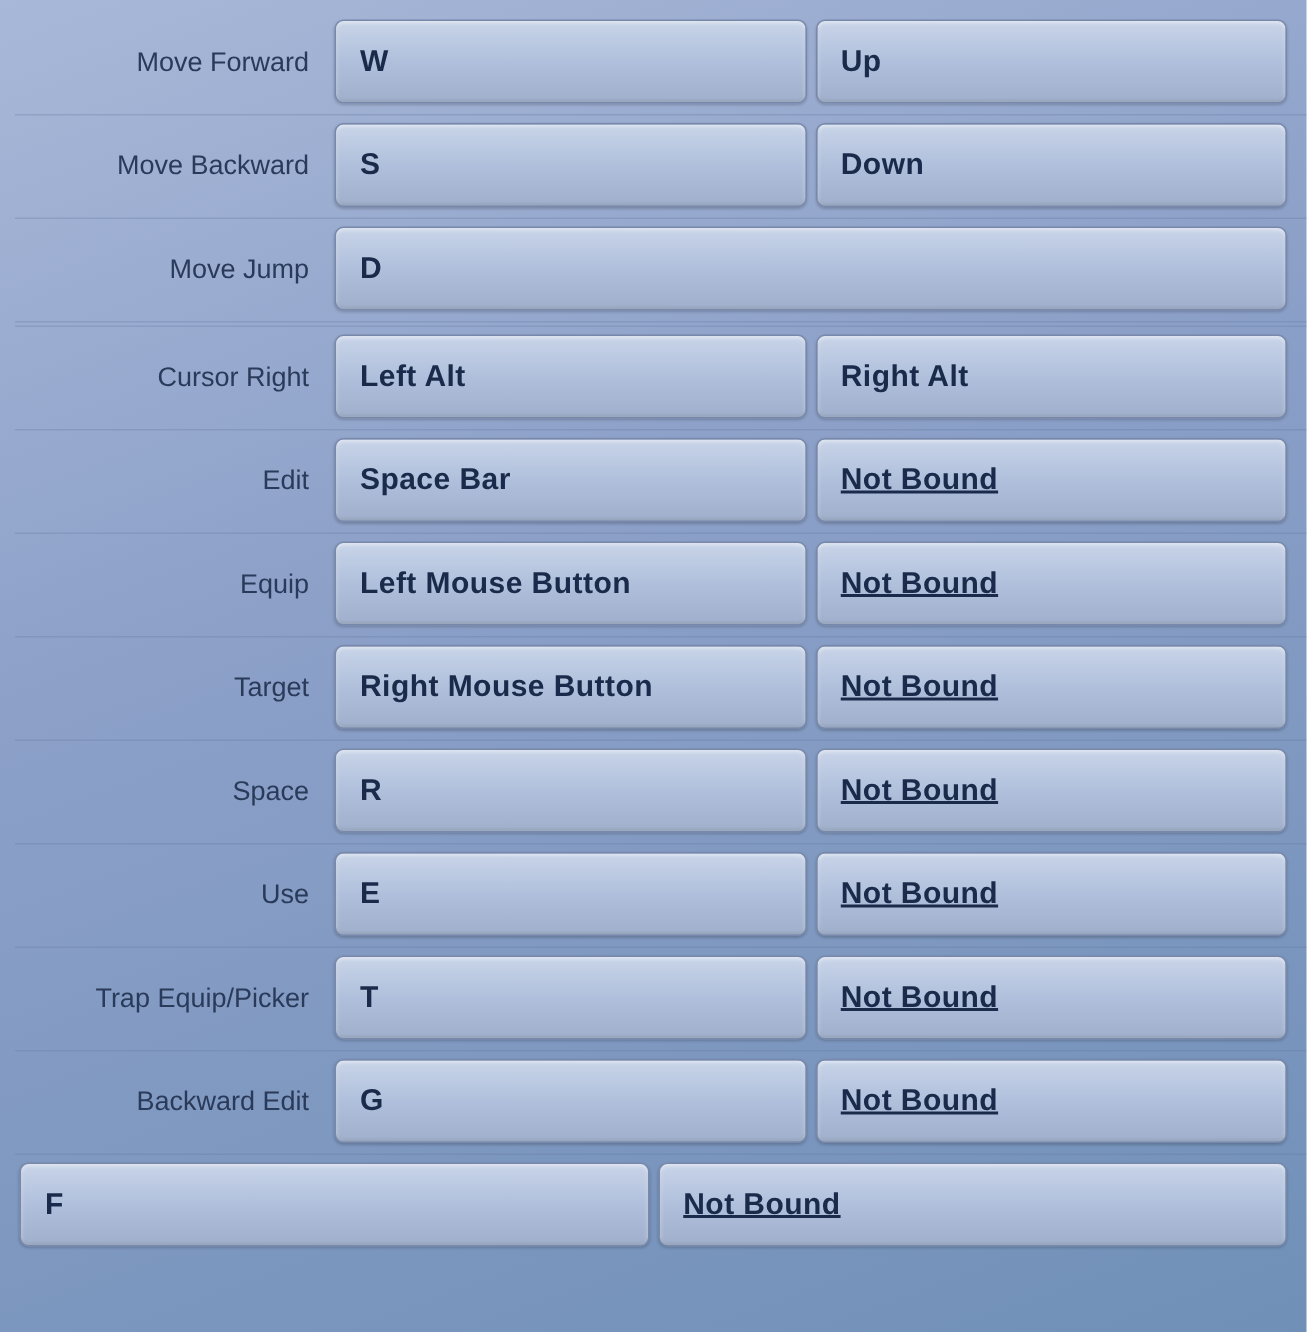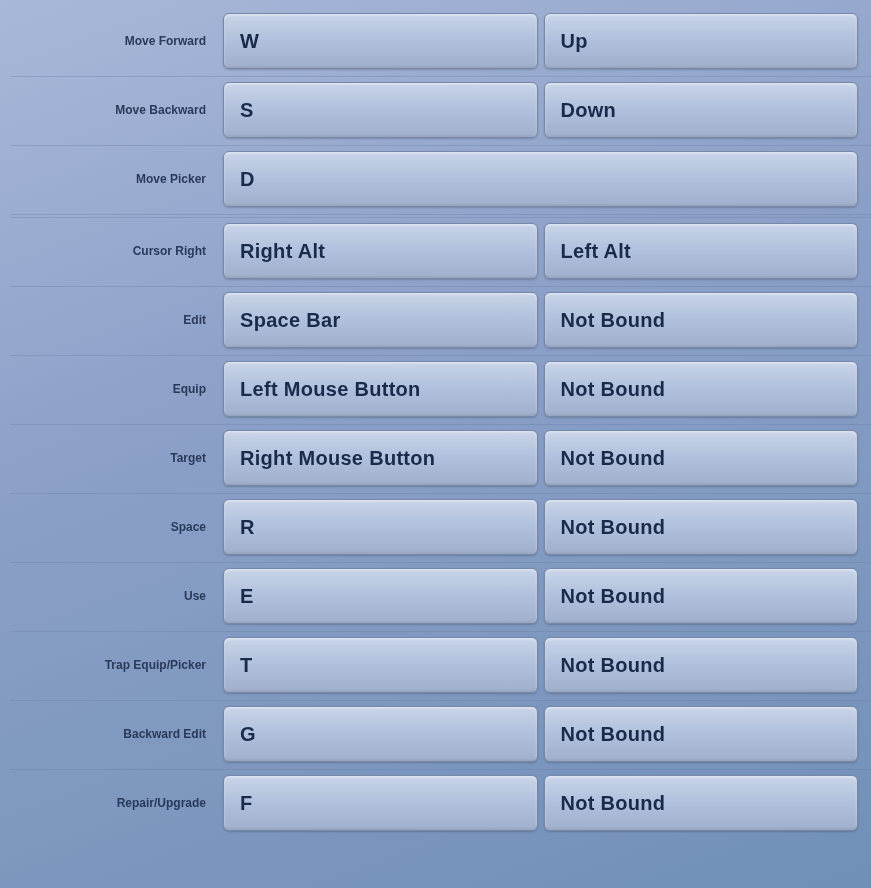--- a/index.html
+++ b/index.html
@@ -28,23 +28,23 @@
       display: flex;
       align-items: center;
       margin-bottom: 4px;
       min-height: 62px;
     }
 
     .action-label {
       width: 210px;
       text-align: right;
       padding-right: 14px;
-      font-size: 12px;
+      font-size: 18px;
       color: #2a3a5a;
-      font-weight: 700;
+      font-weight: 400;
       flex-shrink: 0;
     }
 
     .key-slot {
       flex: 1;
       margin: 0 3px;
       background: linear-gradient(180deg, #c8d4e8 0%, #b0c0dc 50%, #a0b0cc 100%);
       border-radius: 6px;
       border: 1px solid #7888aa;
       box-shadow: inset 0 1px 3px rgba(255,255,255,0.6), inset 0 -1px 2px rgba(0,0,0,0.15), 0 1px 2px rgba(0,0,0,0.2);
@@ -56,20 +56,21 @@
 
     .key-slot .key-text {
       font-size: 20px;
       font-weight: 700;
       color: #1a2a4a;
       letter-spacing: 0.3px;
     }
 
     .key-slot.not-bound .key-text {
       color: #1a2a4a;
+      text-decoration: underline;
     }
 
     .divider {
       width: 871px;
       height: 1px;
       background: rgba(100, 120, 160, 0.3);
       margin: 2px 0;
     }
   </style>
 </head>
@@ -90,34 +91,34 @@
       <div class="action-label">Move Backward</div>
       <div class="key-slot">
         <span class="key-text">S</span>
       </div>
       <div class="key-slot">
         <span class="key-text">Down</span>
       </div>
     </div>
     <div class="divider"></div>
     <div class="keybinding-row">
-      <div class="action-label">Move Picker</div>
+      <div class="action-label">Move Jump</div>
       <div class="key-slot">
         <span class="key-text">D</span>
       </div>
     </div>
     <div class="divider"></div>
     <div class="divider"></div>
     <div class="keybinding-row">
       <div class="action-label">Cursor Right</div>
       <div class="key-slot">
-        <span class="key-text">Right Alt</span>
+        <span class="key-text">Left Alt</span>
       </div>
       <div class="key-slot">
-        <span class="key-text">Left Alt</span>
+        <span class="key-text">Right Alt</span>
       </div>
     </div>
     <div class="divider"></div>
     <div class="keybinding-row">
       <div class="action-label">Edit</div>
       <div class="key-slot">
         <span class="key-text">Space Bar</span>
       </div>
       <div class="key-slot not-bound">
         <span class="key-text">Not Bound</span>
@@ -178,21 +179,20 @@
       <div class="action-label">Backward Edit</div>
       <div class="key-slot">
         <span class="key-text">G</span>
       </div>
       <div class="key-slot not-bound">
         <span class="key-text">Not Bound</span>
       </div>
     </div>
     <div class="divider"></div>
     <div class="keybinding-row">
-      <div class="action-label">Repair/Upgrade</div>
       <div class="key-slot">
         <span class="key-text">F</span>
       </div>
       <div class="key-slot not-bound">
         <span class="key-text">Not Bound</span>
       </div>
     </div>
   </div>
 
 </body></html>

